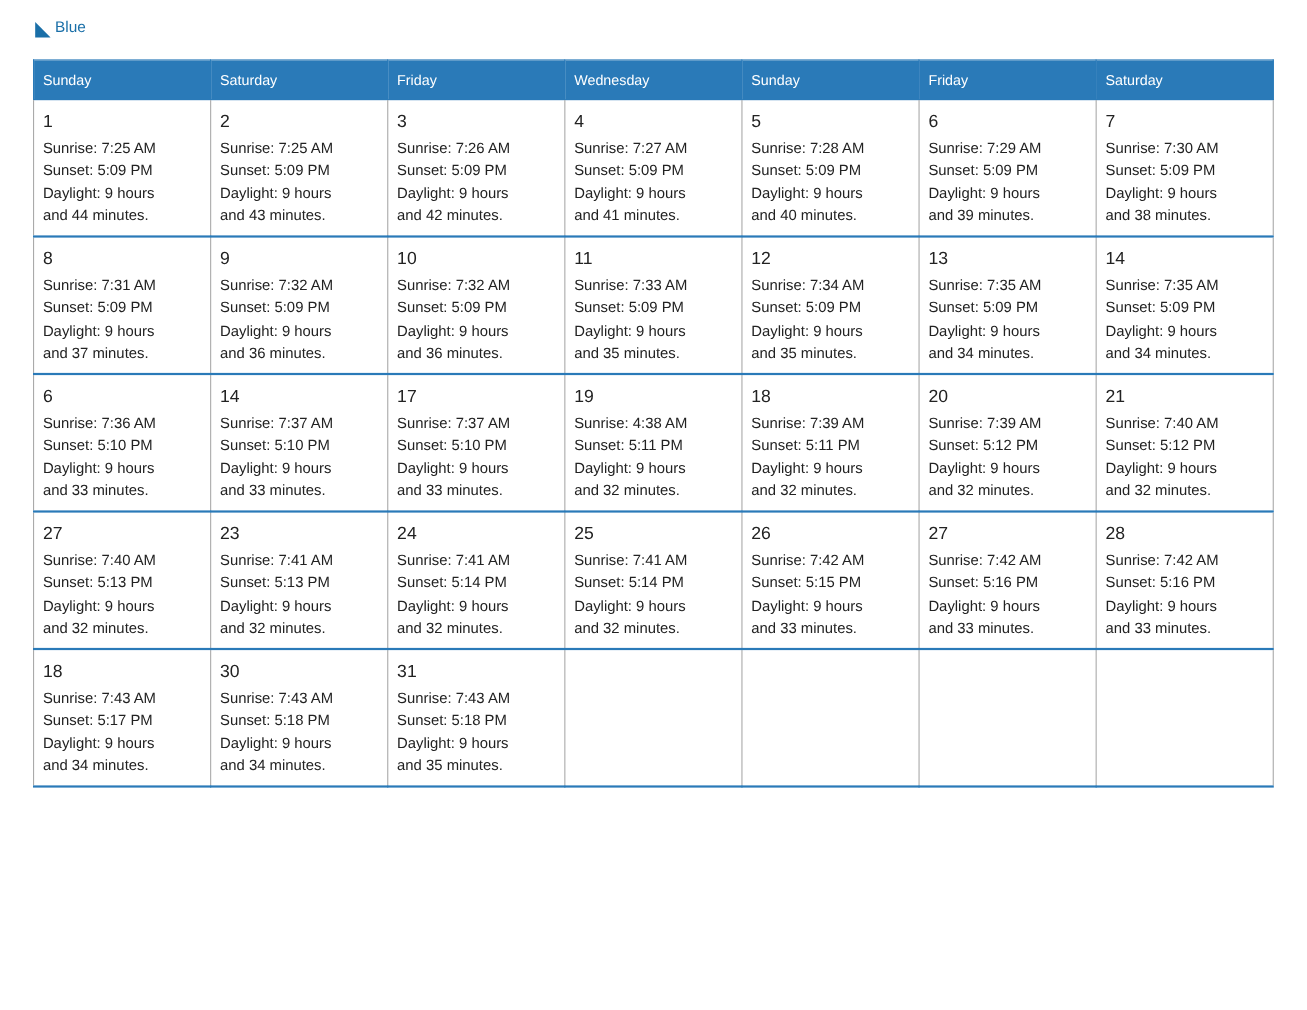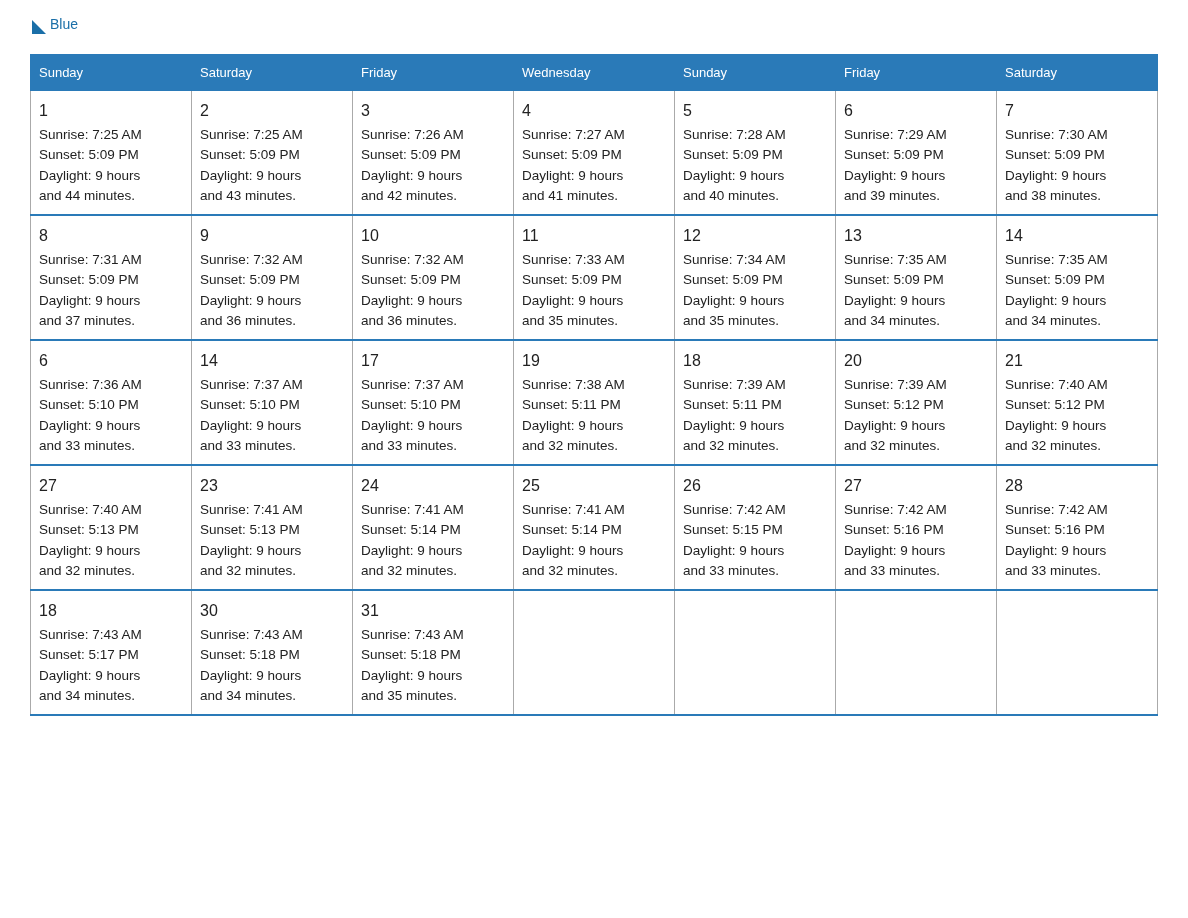--- a/index.html
+++ b/index.html
@@ -150,21 +150,21 @@
         <td><span class="day-num">10</span><span>Sunrise: 7:32 AM</span><br><span>Sunset: 5:09 PM</span><br><span>Daylight: 9 hours<br>and 36 minutes.</span></td>
         <td><span class="day-num">11</span><span>Sunrise: 7:33 AM</span><br><span>Sunset: 5:09 PM</span><br><span>Daylight: 9 hours<br>and 35 minutes.</span></td>
         <td><span class="day-num">12</span><span>Sunrise: 7:34 AM</span><br><span>Sunset: 5:09 PM</span><br><span>Daylight: 9 hours<br>and 35 minutes.</span></td>
         <td><span class="day-num">13</span><span>Sunrise: 7:35 AM</span><br><span>Sunset: 5:09 PM</span><br><span>Daylight: 9 hours<br>and 34 minutes.</span></td>
         <td><span class="day-num">14</span><span>Sunrise: 7:35 AM</span><br><span>Sunset: 5:09 PM</span><br><span>Daylight: 9 hours<br>and 34 minutes.</span></td>
       </tr>
       <tr>
         <td><span class="day-num">6</span><span>Sunrise: 7:36 AM</span><br><span>Sunset: 5:10 PM</span><br><span>Daylight: 9 hours<br>and 33 minutes.</span></td>
         <td><span class="day-num">14</span><span>Sunrise: 7:37 AM</span><br><span>Sunset: 5:10 PM</span><br><span>Daylight: 9 hours<br>and 33 minutes.</span></td>
         <td><span class="day-num">17</span><span>Sunrise: 7:37 AM</span><br><span>Sunset: 5:10 PM</span><br><span>Daylight: 9 hours<br>and 33 minutes.</span></td>
-        <td><span class="day-num">19</span><span>Sunrise: 7:38 AM</span><br><span>Sunset: 5:11 PM</span><br><span>Daylight: 9 hours<br>and 32 minutes.</span></td>
+        <td><span class="day-num">19</span><span>Sunrise: 4:38 AM</span><br><span>Sunset: 5:11 PM</span><br><span>Daylight: 9 hours<br>and 32 minutes.</span></td>
         <td><span class="day-num">18</span><span>Sunrise: 7:39 AM</span><br><span>Sunset: 5:11 PM</span><br><span>Daylight: 9 hours<br>and 32 minutes.</span></td>
         <td><span class="day-num">20</span><span>Sunrise: 7:39 AM</span><br><span>Sunset: 5:12 PM</span><br><span>Daylight: 9 hours<br>and 32 minutes.</span></td>
         <td><span class="day-num">21</span><span>Sunrise: 7:40 AM</span><br><span>Sunset: 5:12 PM</span><br><span>Daylight: 9 hours<br>and 32 minutes.</span></td>
       </tr>
       <tr>
         <td><span class="day-num">27</span><span>Sunrise: 7:40 AM</span><br><span>Sunset: 5:13 PM</span><br><span>Daylight: 9 hours<br>and 32 minutes.</span></td>
         <td><span class="day-num">23</span><span>Sunrise: 7:41 AM</span><br><span>Sunset: 5:13 PM</span><br><span>Daylight: 9 hours<br>and 32 minutes.</span></td>
         <td><span class="day-num">24</span><span>Sunrise: 7:41 AM</span><br><span>Sunset: 5:14 PM</span><br><span>Daylight: 9 hours<br>and 32 minutes.</span></td>
         <td><span class="day-num">25</span><span>Sunrise: 7:41 AM</span><br><span>Sunset: 5:14 PM</span><br><span>Daylight: 9 hours<br>and 32 minutes.</span></td>
         <td><span class="day-num">26</span><span>Sunrise: 7:42 AM</span><br><span>Sunset: 5:15 PM</span><br><span>Daylight: 9 hours<br>and 33 minutes.</span></td>

